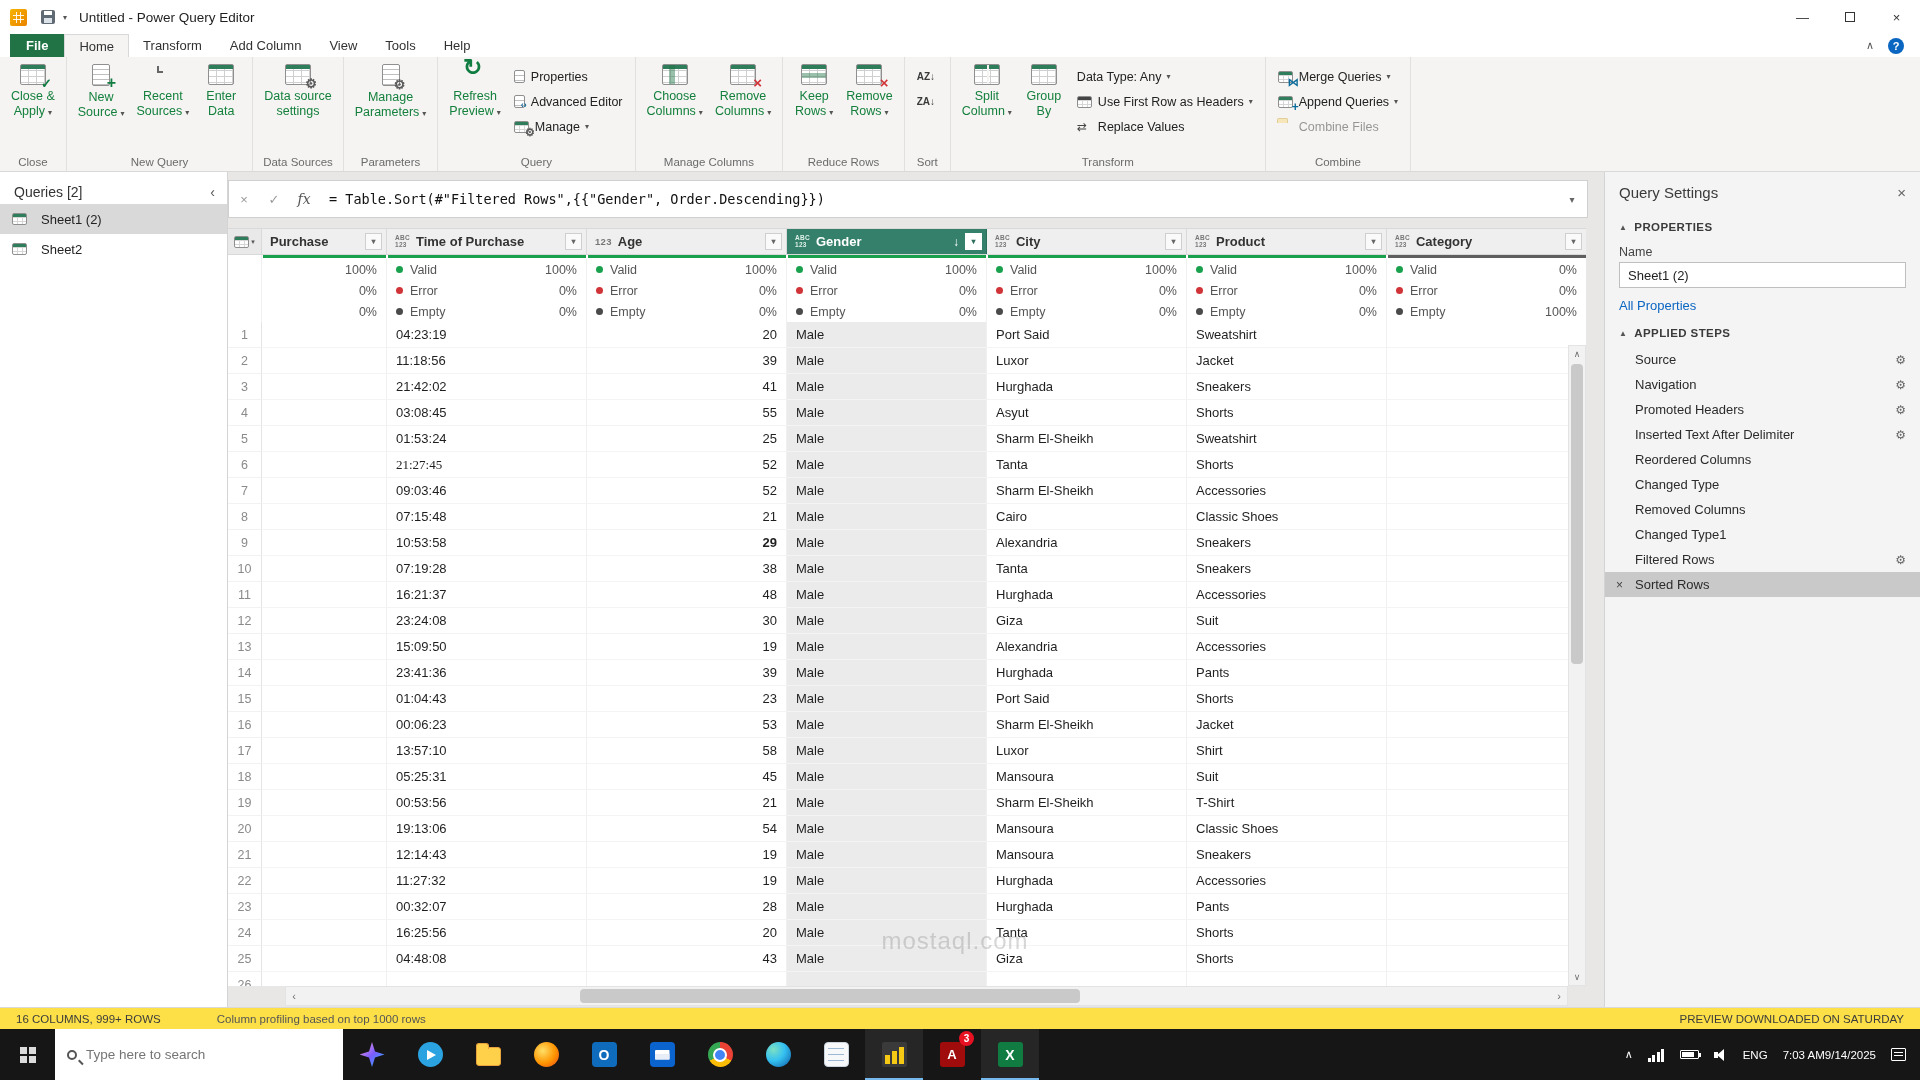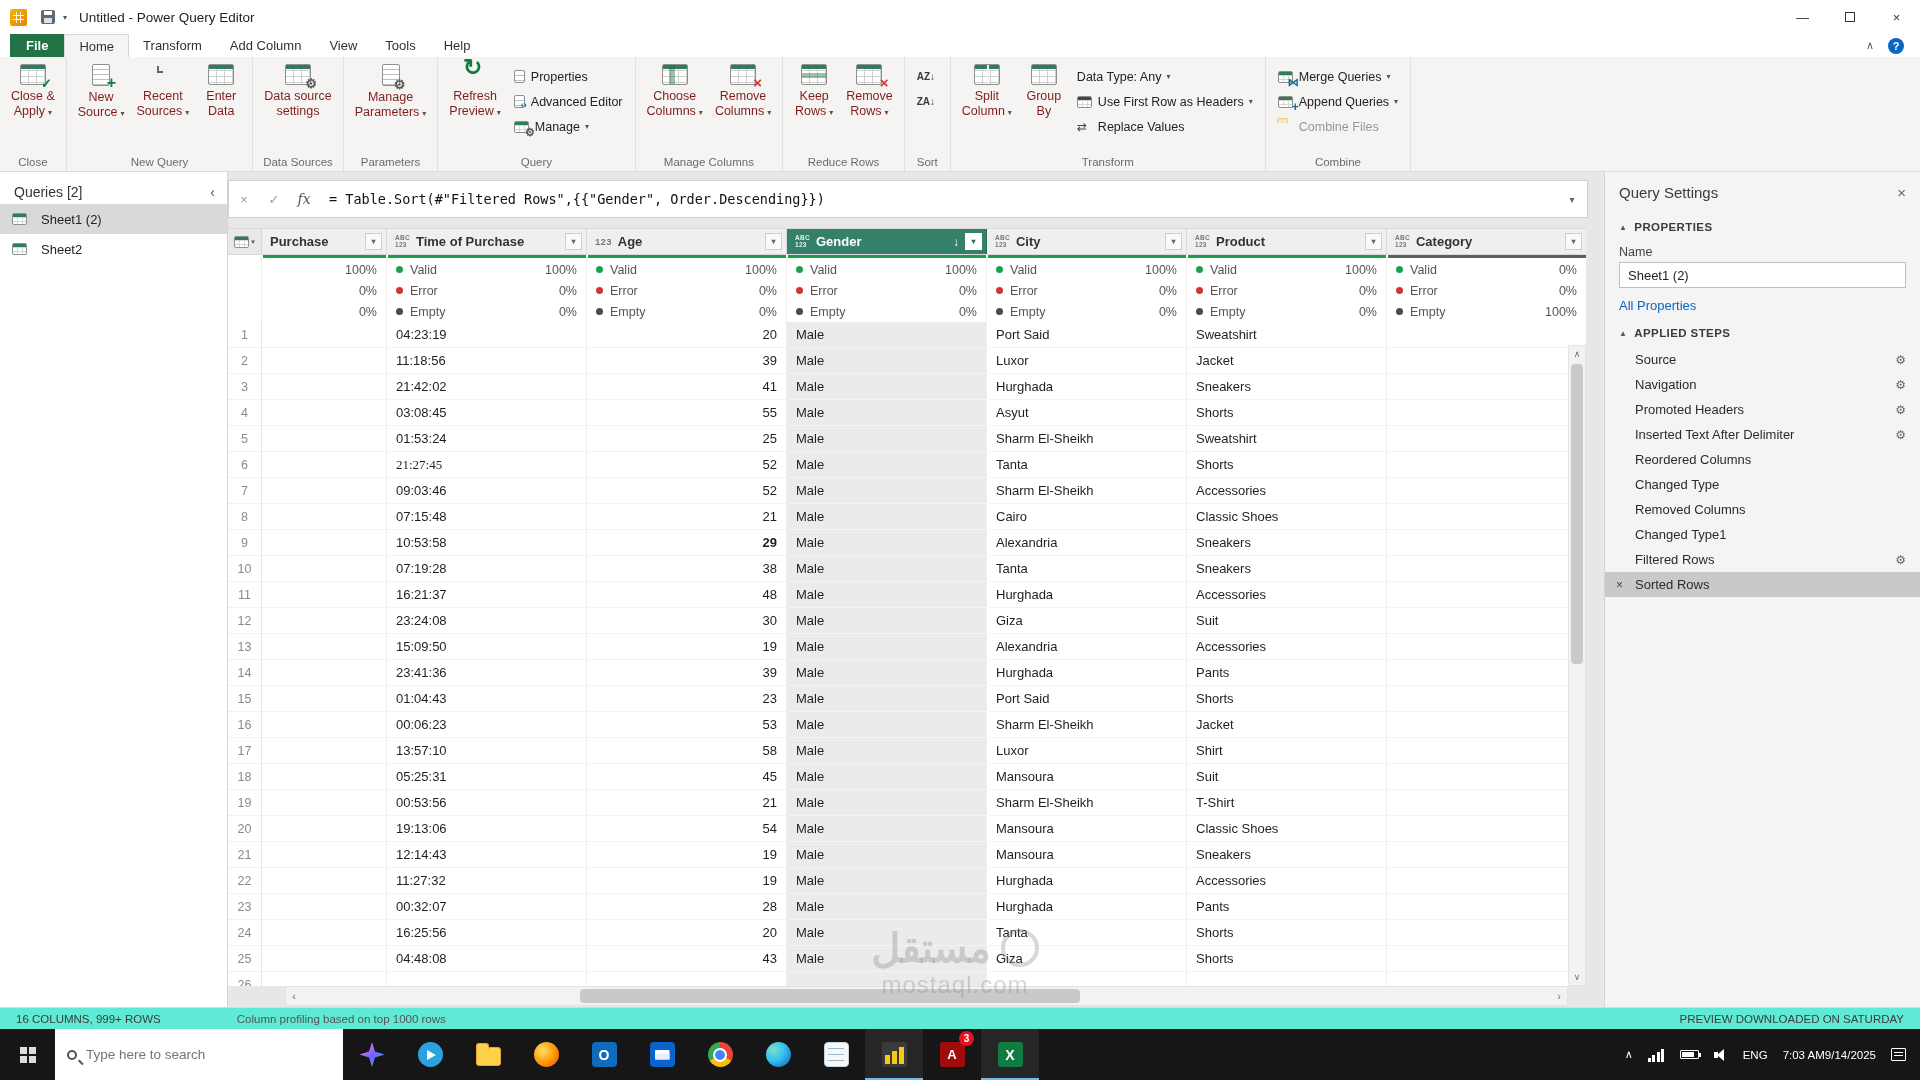--- a/index.html
+++ b/index.html
@@ -28,21 +28,21 @@
   .tab.active{background:#f5f4f3;border:1px solid #d8d8d8;border-bottom:none;}
   .mt-right{margin-left:auto;display:flex;align-items:center;gap:14px;padding-right:16px;}
   .collapse-rb{color:#555;font-size:11px;}
   .help-b{width:16px;height:16px;border-radius:50%;background:#0b66c2;color:#fff;font-size:11px;display:flex;align-items:center;justify-content:center;font-weight:700;}
 
   
   .ribbon{position:absolute;top:57px;left:0;width:100%;height:115px;background:#f5f4f3;border-bottom:1px solid #d9d9d9;display:flex;}
   .rgroup{position:relative;border-right:1px solid #e2e0de;padding:3px 5px 18px;display:flex;flex-direction:column;flex:none;}
   .rglabel{position:absolute;left:0;right:0;bottom:3px;text-align:center;font-size:11.5px;color:#6b6b6b;white-space:nowrap;}
   .rgc{display:flex;align-items:flex-start;height:100%;}
-  .rbl{display:flex;flex-direction:column;align-items:center;min-width:52px;padding:4px 6px 0;font-size:12.5px;line-height:15px;color:#7f1d1d;text-align:center;white-space:nowrap;}
+  .rbl{display:flex;flex-direction:column;align-items:center;min-width:52px;padding:4px 6px 0;font-size:12.5px;line-height:15px;color:#15803d;text-align:center;white-space:nowrap;}
   .rbl .l1,.rbl .l2{display:block;}
   .rbl.dd .l2::after{content:"▾";font-size:8px;margin-left:3px;color:#555;}
   .rstack{display:flex;flex-direction:column;margin-top:4px;}
   .rbs{display:flex;align-items:center;height:25px;padding:0 7px;font-size:12.5px;color:#222;white-space:nowrap;}
   .rbs.dd::after{content:"▾";font-size:8px;margin-left:5px;color:#555;}
   .rbs.dis{opacity:.45;}
 
   
   .icn{position:relative;display:inline-block;flex:none;}
   .icn.lg{width:26px;height:21px;margin-bottom:4px;}
@@ -164,21 +164,21 @@
   .step-label{white-space:nowrap;overflow:hidden;}
 
   
   .wm{position:absolute;left:800px;top:926px;width:310px;text-align:center;color:rgba(130,130,130,.32);pointer-events:none;z-index:5;}
   .wm-top{display:flex;align-items:center;justify-content:center;gap:10px;}
   .wm-logo{width:38px;height:38px;border:4px solid rgba(130,130,130,.32);border-radius:50%;flex:none;}
   .wm-ar{font-size:40px;font-weight:700;line-height:44px;}
   .wm-en{font-size:24px;letter-spacing:1px;line-height:30px;}
 
   
-  .statusbar{position:absolute;left:0;top:1007px;width:100%;height:22px;background:#5eead4;border-top:1px solid #d9d9d9;display:flex;align-items:center;padding:0 16px;font-size:11.5px;color:#3c3c3c;z-index:10;gap:20px;}
+  .statusbar{position:absolute;left:0;top:1007px;width:100%;height:22px;background:#fde047;border-top:1px solid #d9d9d9;display:flex;align-items:center;padding:0 16px;font-size:11.5px;color:#3c3c3c;z-index:10;}
   .sb-prof{margin-left:56px;color:#555;}
   .sb-right{margin-left:auto;}
 
   
   .taskbar{position:absolute;left:0;top:1029px;width:100%;height:51px;background:#161616;display:flex;align-items:stretch;z-index:20;}
   .tb-start{width:55px;display:flex;align-items:center;justify-content:center;}
   .win-glyph{width:16px;height:16px;position:relative;}
   .win-glyph::before{content:"";position:absolute;left:0;top:0;width:7px;height:7px;background:#dcdcdc;box-shadow:9px 0 0 #dcdcdc,0 9px 0 #dcdcdc,9px 9px 0 #dcdcdc;}
   .tb-search{width:288px;background:#fff;display:flex;align-items:center;gap:9px;padding:0 12px;}
   .mag{width:10px;height:10px;border:2px solid #555;border-radius:50%;position:relative;flex:none;}
@@ -969,24 +969,20 @@
         <div class="step selected">
           <div class="step-x">×</div>
           <div class="step-label">Sorted Rows</div>
         </div>
       </div>
   </aside>
 
 </div>
 
 <div class="wm">
-  <div class="wm-top">
-    <span class="wm-ar">مستقل</span>
-    <span class="wm-logo"></span>
-  </div>
   <div class="wm-en">mostaql.com</div>
 </div>
 
 <div class="statusbar">
   <span>16 COLUMNS, 999+ ROWS</span>
   <span class="sb-prof">Column profiling based on top 1000 rows</span>
   <span class="sb-right">PREVIEW DOWNLOADED ON SATURDAY</span>
 </div>
 
 <div class="taskbar">

